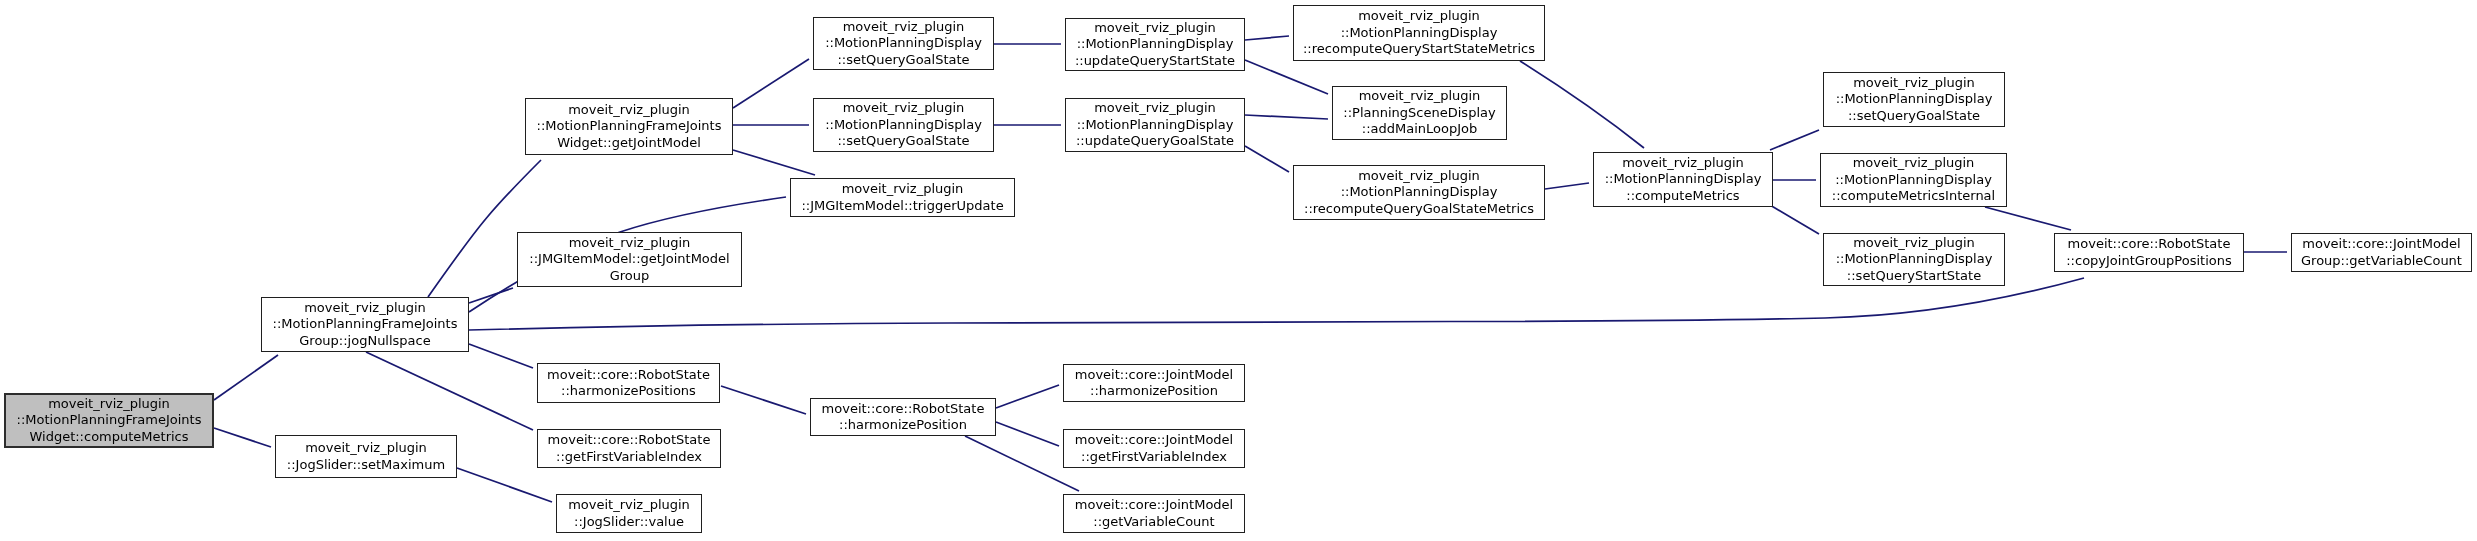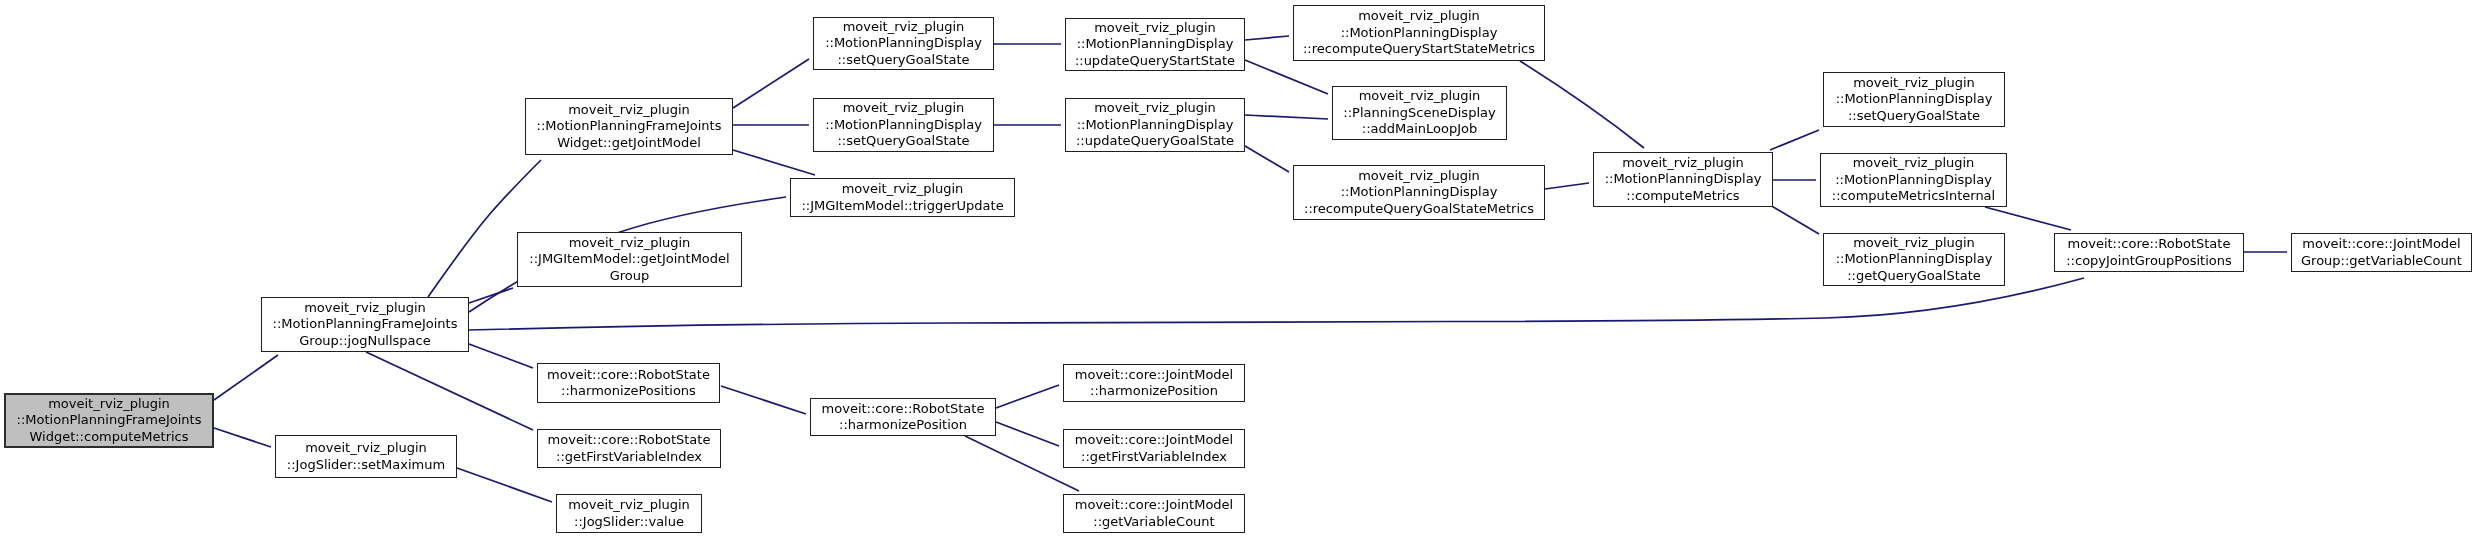--- a/index.html
+++ b/index.html
@@ -159,21 +159,21 @@
         <span>::setQueryGoalState</span>
       </div>
       <div class="node" style="left: 1820px; top: 153px; width: 187px; height: 54px;">
         <span>moveit_rviz_plugin</span>
         <span>::MotionPlanningDisplay</span>
         <span>::computeMetricsInternal</span>
       </div>
       <div class="node" style="left: 1823px; top: 233px; width: 182px; height: 53px;">
         <span>moveit_rviz_plugin</span>
         <span>::MotionPlanningDisplay</span>
-        <span>::getQueryGoalState</span>
+        <span>::setQueryStartState</span>
       </div>
       <div class="node" style="left: 2054px; top: 233px; width: 190px; height: 39px;">
         <span>moveit::core::RobotState</span>
         <span>::copyJointGroupPositions</span>
       </div>
       <div class="node" style="left: 2291px; top: 233px; width: 181px; height: 39px;">
         <span>moveit::core::JointModel</span>
         <span>Group::getVariableCount</span>
       </div>
     </div>

